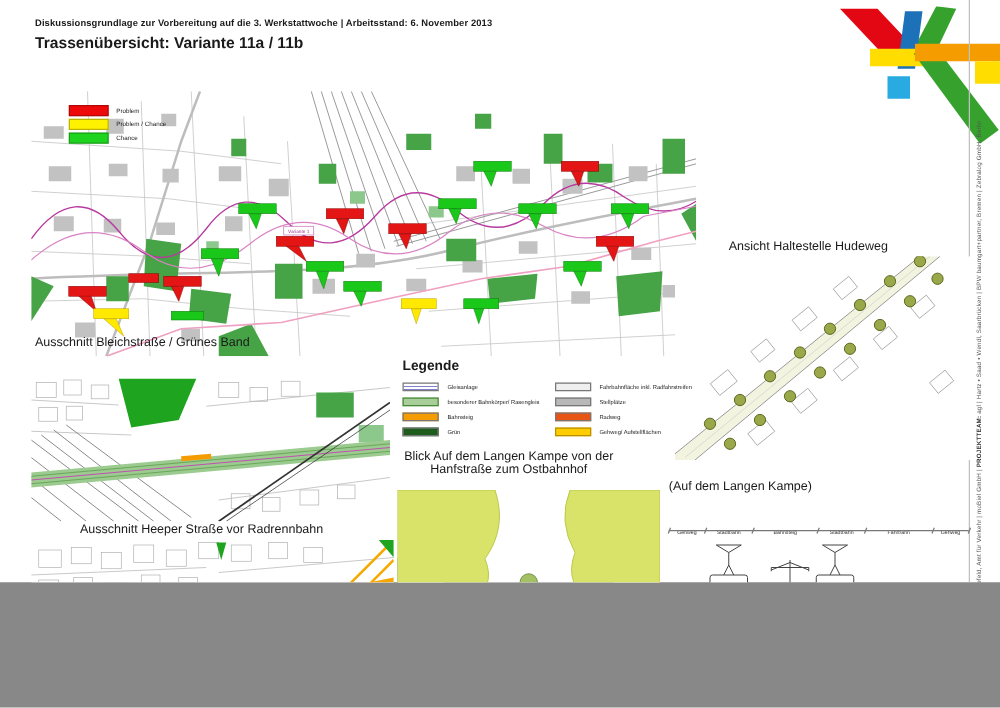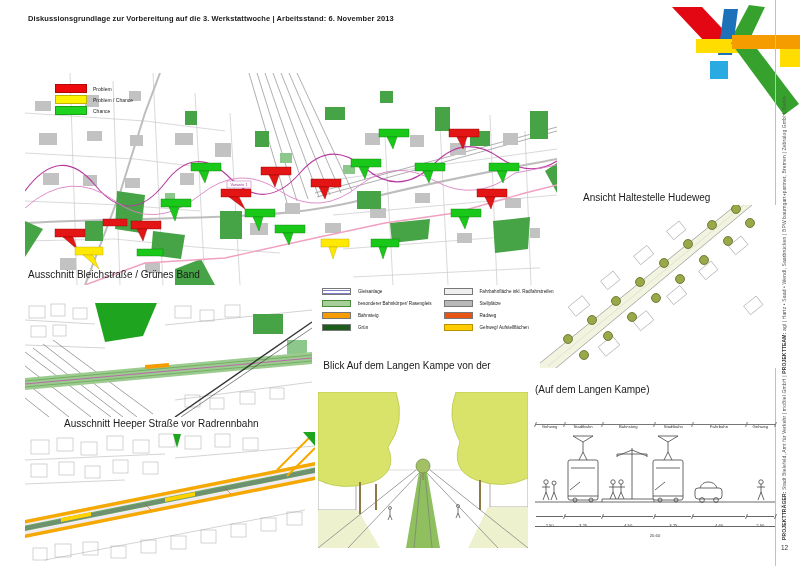--- a/index.html
+++ b/index.html
@@ -1,16 +1,16 @@
 <!DOCTYPE html>
 <html><head>
 <meta charset="utf-8">
 <style>
   html,body{margin:0;padding:0;background:#888;}
-  #page{position:relative;width:800px;height:566px;background:#fff;overflow:hidden;
+  #page{position:relative;width:800px;height:466px;background:#fff;overflow:hidden;
         font-family:"Liberation Sans","DejaVu Sans",sans-serif;color:#1a1a1a;}
   
   #hdr{position:absolute;left:28px;top:14px;width:520px;}
   #hdr .meta{font-size:7.5px;font-weight:bold;letter-spacing:.1px;}
   #hdr .title{font-size:12.5px;font-weight:bold;margin-top:4px;}
   #hdr .subtitle{font-size:11px;font-weight:500;margin-top:1px;}
   
   #brand{position:absolute;left:565px;top:28px;width:120px;}
   #brand .b1,#brand .b2{font-size:13px;font-weight:800;line-height:12px;letter-spacing:.3px;}
   #brand .tag{font-size:6.3px;margin-top:2px;letter-spacing:.1px;}
@@ -75,20 +75,21 @@
   #qs-total span{position:relative;font-size:4.2px;color:#333;background:#fff;padding:0 2px;top:1px;}
   .w1{width:12.14%;} .w2{width:15.78%;} .w3{width:21.84%;} .w4{width:15.78%;} .w5{width:22.33%;} .w6{width:12.13%;}
 </style>
 </head>
 <body>
 
 <div id="page">
 
   <div id="hdr">
     <div class="meta">Diskussionsgrundlage zur Vorbereitung auf die 3. Werkstattwoche  |  Arbeitsstand: 6. November 2013</div>
+    <div class="title">Trassenübersicht: Variante 11a / 11b</div>
   </div>
 
   <svg id="logo" width="132" height="110" viewBox="0 0 132 110">
     <polygon points="4,2 34,2 66,36 36,36" fill="#e30613"></polygon>
     <polygon points="81,0 97,2 79,40 63,34" fill="#36a22d"></polygon>
     <polygon points="56,4 70,4 64,50 50,50" fill="#1d71b8"></polygon>
     <polygon points="28,34 80,34 80,48 28,48" fill="#ffdd00"></polygon>
     <polygon points="42,56 60,56 60,74 42,74" fill="#29abe2"></polygon>
     <polygon points="77,28 63,38 116,110 131,99" fill="#36a22d"></polygon>
     <polygon points="64,30 132,30 132,44 64,44" fill="#f59c00"></polygon>
@@ -270,20 +271,21 @@
       <rect x="202" y="108" width="24" height="7" fill="#ffffff" stroke="#c05fb0" stroke-width="0.5"></rect>
       <text x="214" y="113" font-size="3.8" text-anchor="middle" fill="#a03a90">Variante 1</text>
     </g>
   </svg>
 
   <div class="sectitle" id="t-bleich">Ausschnitt Bleichstraße / Grünes Band</div>
   <div class="sectitle" id="t-heeper">Ausschnitt Heeper Straße vor Radrennbahn</div>
   <div class="sectitle" id="t-hudeweg">Ansicht Haltestelle Hudeweg</div>
   <div class="sectitle" id="t-blick">
     <div>Blick Auf dem Langen Kampe von der</div>
+    <div>Hanfstraße zum Ostbahnhof</div>
   </div>
   <div class="sectitle" id="t-quer">
     <div>(Auf dem Langen Kampe)</div>
   </div>
 
   <svg id="bleichmap" width="287" height="117" viewBox="0 0 287 117">
     <rect width="287" height="117" fill="#ffffff"></rect>
     <g stroke="#b5b5b5" stroke-width="0.6" fill="none">
       <rect x="4" y="6" width="16" height="12"></rect>
         <rect x="26" y="4" width="14" height="12"></rect>
@@ -464,20 +466,21 @@
 
     <g stroke="#555555" stroke-width="0.8" fill="none">
       <circle cx="72" cy="116" r="1.5"></circle>
         <path d="M72,117.5 V123 M72,123 L70,128 M72,123 L74,128"></path>
       <circle cx="140" cy="114" r="1.5"></circle>
         <path d="M140,115.5 V121 M140,121 L138,126 M140,121 L142,126"></path>
     </g>
   </svg>
 
   <div id="legende">
+    <div class="lt">Legende</div>
     <div class="lg-cols">
       <div class="lg-col">
         <div class="lg-row">
           <div class="lg-sw sw-gleis"></div>
           <span>Gleisanlage</span>
         </div>
         <div class="lg-row">
           <div class="lg-sw sw-rasen"></div>
           <span>besonderer Bahnkörper/ Rasengleis</span>
         </div>

